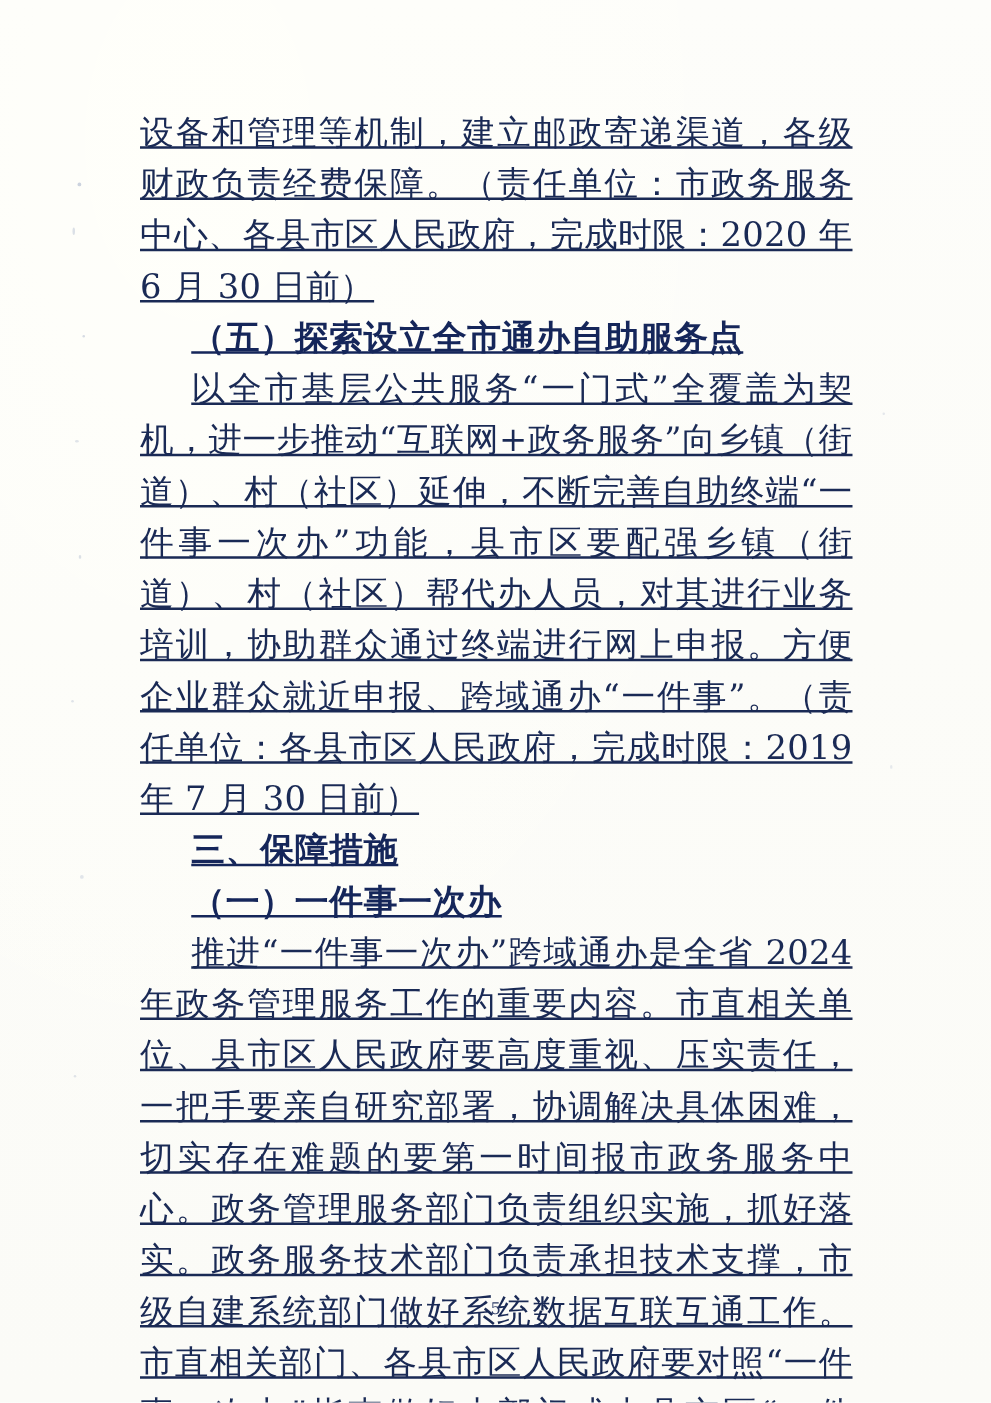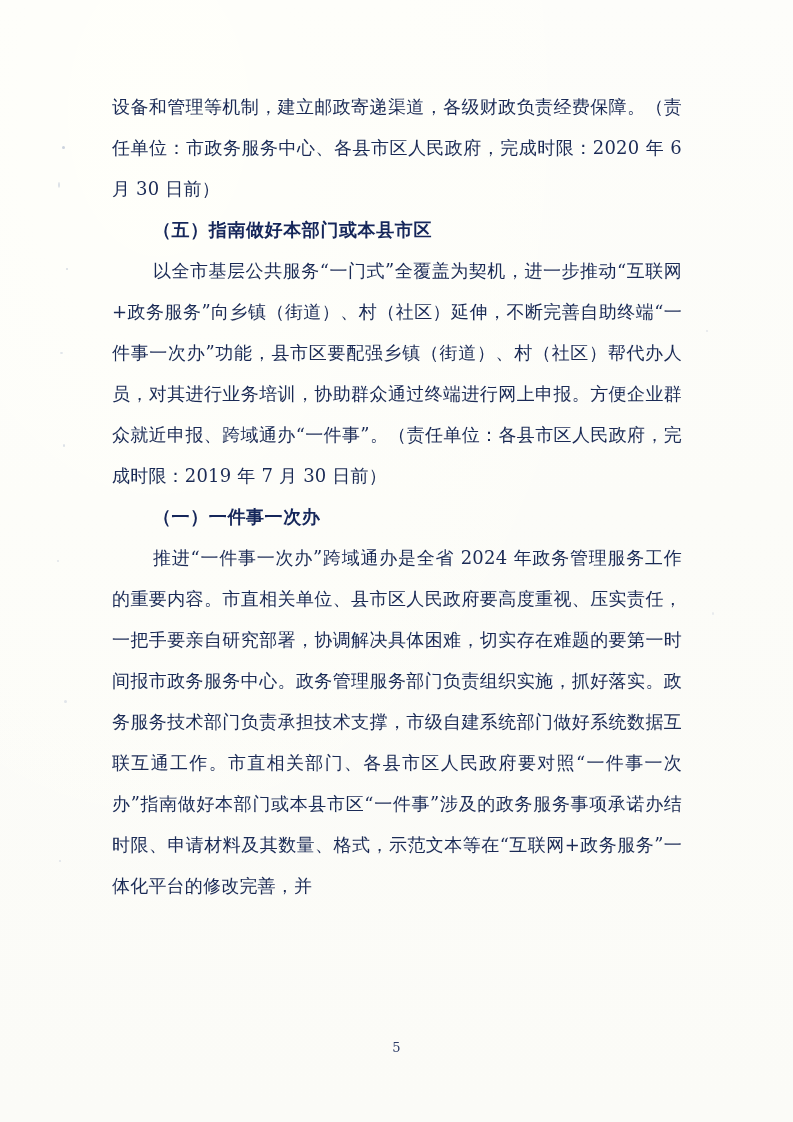--- a/index.html
+++ b/index.html
@@ -23,26 +23,27 @@
       linear-gradient(180deg, #fdfdfa 0%, #fcfcf8 45%, #fbfbf7 100%);
   }
   .content {
     position: absolute;
     left: 112px;
     top: 86px;
     width: 570px;
   }
   p {
     margin: 0;
-    font-size: 18px;
+    font-size: 27px;
     line-height: 41px;
     color: #1a2a55;
     letter-spacing: 0.2px;
     text-align: justify;
     text-justify: inter-ideograph;
+    text-decoration: underline;
   }
   .body-para {
     text-indent: 41px;
   }
   .no-indent {
     text-indent: 0;
   }
   .heading {
     text-indent: 41px;
     font-weight: bold;
@@ -96,24 +97,25 @@
   <span class="speck s6"></span>
   <span class="speck s7"></span>
   <span class="speck s8"></span>
   <span class="speck s9"></span>
   <span class="speck s10"></span>
 
   <div class="content">
 
     <p class="body-para no-indent">设备和管理等机制，建立邮政寄递渠道，各级财政负责经费保障。（责任单位：市政务服务中心、各县市区人民政府，完成时限：2020 年 6 月 30 日前）</p>
 
-    <p class="heading">（五）指南做好本部门或本县市区</p>
+    <p class="heading">（五）探索设立全市通办自助服务点</p>
 
     <p class="body-para">以全市基层公共服务“一门式”全覆盖为契机，进一步推动“互联网+政务服务”向乡镇（街道）、村（社区）延伸，不断完善自助终端“一件事一次办”功能，县市区要配强乡镇（街道）、村（社区）帮代办人员，对其进行业务培训，协助群众通过终端进行网上申报。方便企业群众就近申报、跨域通办“一件事”。（责任单位：各县市区人民政府，完成时限：2019 年 7 月 30 日前）</p>
 
+    <p class="heading">三、保障措施</p>
 
     <p class="heading-sub">（一）一件事一次办</p>
 
     <p class="body-para">推进“一件事一次办”跨域通办是全省 2024 年政务管理服务工作的重要内容。市直相关单位、县市区人民政府要高度重视、压实责任，一把手要亲自研究部署，协调解决具体困难，切实存在难题的要第一时间报市政务服务中心。政务管理服务部门负责组织实施，抓好落实。政务服务技术部门负责承担技术支撑，市级自建系统部门做好系统数据互联互通工作。市直相关部门、各县市区人民政府要对照“一件事一次办”指南做好本部门或本县市区“一件事”涉及的政务服务事项承诺办结时限、申请材料及其数量、格式，示范文本等在“互联网+政务服务”一体化平台的修改完善，并</p>
 
   </div>
 
   <div class="page-number">5</div>
 
 </div>

